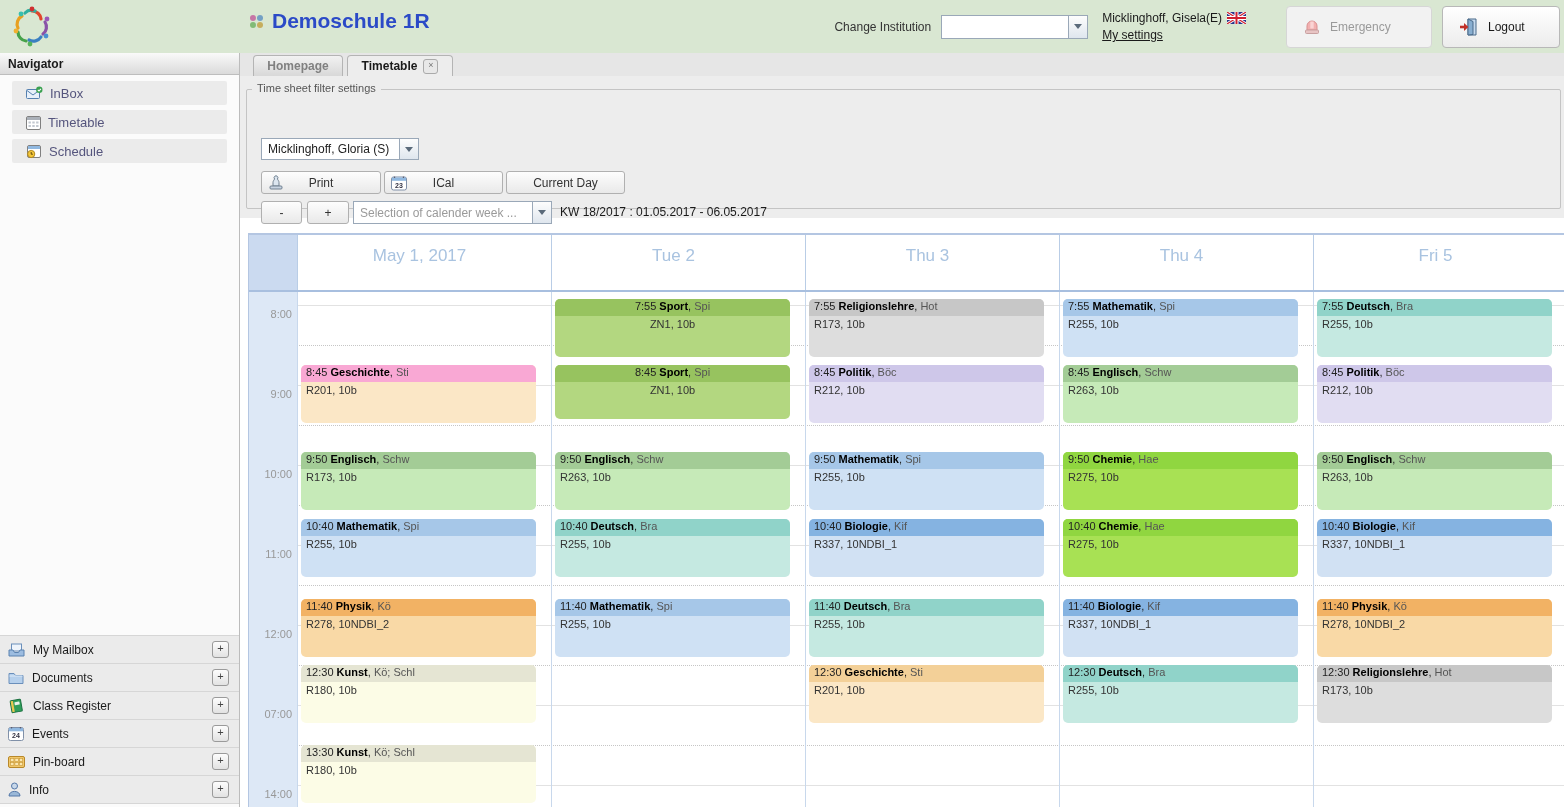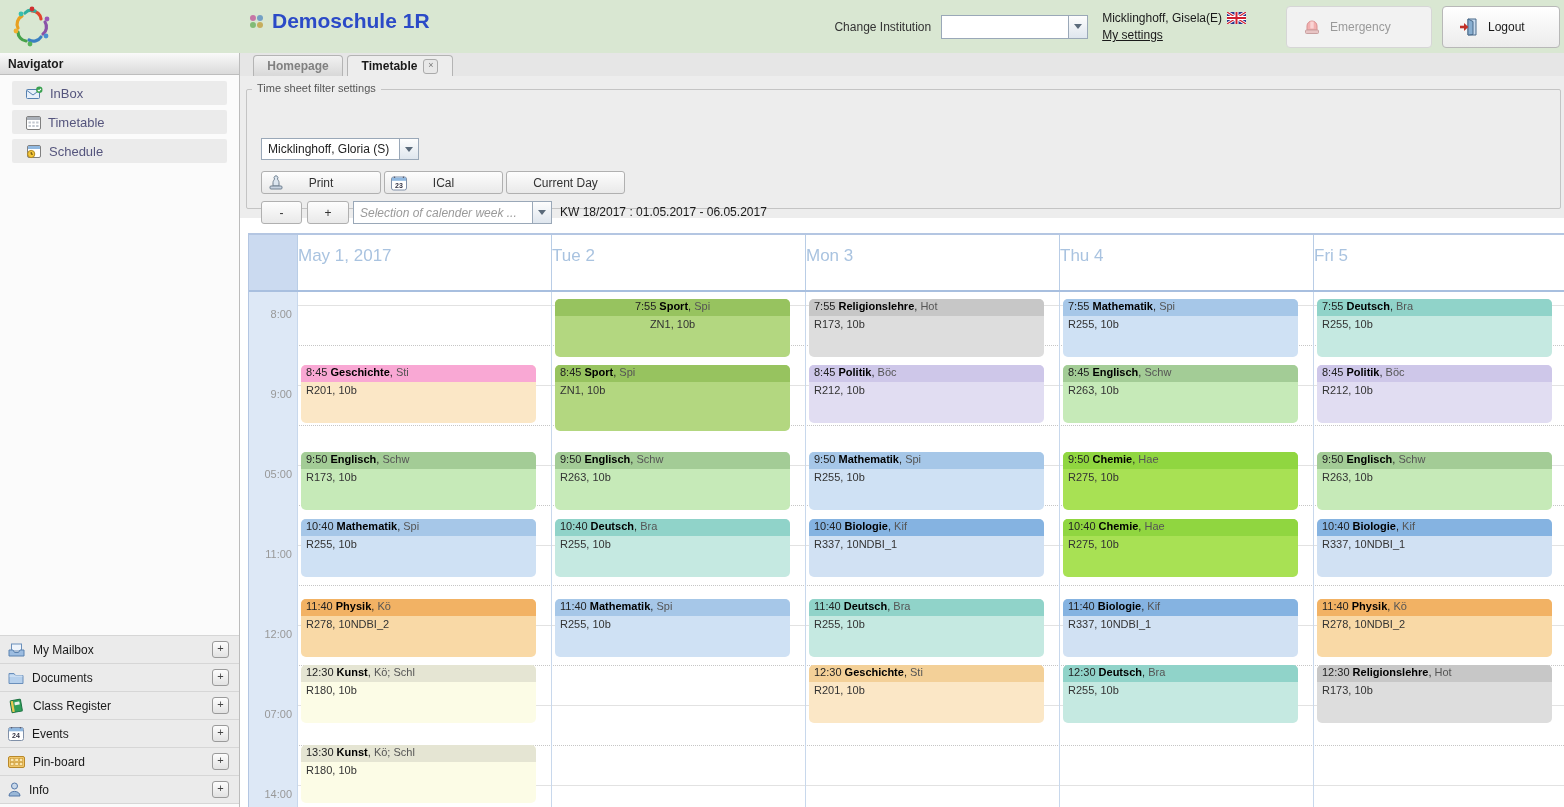--- a/index.html
+++ b/index.html
@@ -42,27 +42,27 @@
   .tab{position:absolute;top:2px;height:21px;border:1px solid #b4b4b4;border-bottom:none;border-radius:4px 4px 0 0;display:flex;align-items:center;justify-content:center;gap:6px;font-size:12px;font-weight:bold;cursor:pointer;box-sizing:border-box;}
   .tab-inactive{left:13px;width:90px;background:linear-gradient(#f2f2f2,#d8d8d8);color:#808080;}
   .tab-active{left:107px;width:106px;background:#ededed;color:#1a1a1a;}
   .tab-close{width:13px;height:13px;border:1px solid #aaa;border-radius:3px;background:#e8e8e8;color:#777;font-size:9px;line-height:11px;text-align:center;font-weight:normal;cursor:pointer;}
   .filter-panel{position:absolute;left:0;top:23px;right:0;height:142px;background:#ededed;}
   .fieldset{position:absolute;left:6px;right:3px;top:13px;bottom:9px;border:1px solid #c4c4c4;border-radius:2px;}
   .legend{position:absolute;left:12px;top:6px;background:#ededed;padding:0 5px;font-size:11px;color:#555;text-align:right;}
   .ctl{position:absolute;box-sizing:border-box;}
   .btn{display:flex;align-items:center;justify-content:center;gap:6px;background:linear-gradient(#fdfdfd,#e9e9e9);border:1px solid #b0b0b0;border-radius:3px;font-size:12px;color:#333;cursor:pointer;}
   .btn .ic{position:absolute;left:6px;top:3px;}
-  .week-placeholder{font-style:italic;color:#9a9a9a;}
+  .week-placeholder{color:#9a9a9a;}
   .kw-text{font-size:12px;color:#1a1a1a;white-space:nowrap;}
   
   .grid{position:absolute;left:8px;top:180px;width:1317px;height:580px;border-top:2px solid #b4c6e2;border-left:1px solid #b4c6e2;overflow:hidden;background:#fff;}
   .grid-header{position:relative;height:55px;border-bottom:2px solid #a8bfdf;background:#fff;}
   .gh-gutter{position:absolute;left:0;top:0;bottom:0;width:48px;background:#cbdaf0;}
-  .gh-day{position:absolute;top:0;bottom:0;border-left:1px solid #b9cde6;color:#a9c3e0;font-size:17px;text-align:left;padding-right:10px;box-sizing:border-box;line-height:42px;}
+  .gh-day{position:absolute;top:0;bottom:0;border-left:1px solid #b9cde6;color:#a9c3e0;font-size:17px;text-align:center;padding-right:10px;box-sizing:border-box;line-height:42px;}
   .grid-body{position:relative;height:523px;}
   .gutter{position:absolute;left:0;top:0;bottom:0;width:48px;background:#dde8f6;border-right:1px solid #c2d4ea;z-index:1;}
   .time-label{position:absolute;right:5px;width:40px;text-align:right;font-size:11px;color:#989898;}
   .hline{position:absolute;left:0;right:0;border-top:1px solid #e2e2e2;z-index:0;}
   .hline-half{position:absolute;left:48px;right:0;border-top:1px dotted #c6c6c6;z-index:0;}
   .day-col{position:absolute;top:0;bottom:0;border-left:1px solid #c8d8ec;box-sizing:border-box;z-index:2;}
   .event{position:absolute;left:3px;width:235px;border-radius:5px;overflow:hidden;font-size:11px;cursor:pointer;z-index:3;}
   .ev-head{height:16px;padding:1px 5px 0 5px;white-space:nowrap;overflow:hidden;color:#222;}
   .ev-sub{font-weight:bold;color:#000;}
   .ev-teacher{color:#555;}
@@ -295,29 +295,29 @@
         </span>
     </div>
     <div class="ctl kw-text" style="left:320px;top:129px;">KW 18/2017 : 01.05.2017 - 06.05.2017</div>
   </div>
 
   <div class="grid">
     <div class="grid-header" id="cal-header">
       <div class="gh-gutter"></div>
     <div class="gh-day" style="left: 48px; width: 254px;">May 1, 2017</div>
         <div class="gh-day" style="left: 302px; width: 254px;">Tue 2</div>
-        <div class="gh-day" style="left: 556px; width: 254px;">Mon 3</div>
+        <div class="gh-day" style="left: 556px; width: 254px;">Thu 3</div>
         <div class="gh-day" style="left: 810px; width: 254px;">Thu 4</div>
         <div class="gh-day" style="left: 1064px; width: 254px;">Fri 5</div>
       </div>
     <div class="grid-body" id="cal-body">
       <div class="gutter" id="time-gutter">
           <div class="time-label" style="top: 16.3333px;">8:00</div>
           <div class="time-label" style="top: 96.3333px;">9:00</div>
-          <div class="time-label" style="top: 176.333px;">05:00</div>
+          <div class="time-label" style="top: 176.333px;">10:00</div>
           <div class="time-label" style="top: 256.333px;">11:00</div>
           <div class="time-label" style="top: 336.333px;">12:00</div>
           <div class="time-label" style="top: 416.333px;">07:00</div>
           <div class="time-label" style="top: 496.333px;">14:00</div>
         </div>
     <div class="hline" style="top: 13.3333px;"></div>
         <div class="hline-half" style="top: 53.3333px;"></div>
         <div class="hline" style="top: 93.3333px;"></div>
         <div class="hline-half" style="top: 133.333px;"></div>
         <div class="hline" style="top: 173.333px;"></div>
@@ -353,21 +353,21 @@
           <div class="event" style="top: 453.333px; height: 58px; background: rgb(252, 252, 230);">
             <div class="ev-head" style="background: rgb(229, 229, 211);"><span>13:30 </span><span class="ev-sub">Kunst</span><span>, </span><span class="ev-teacher">Kö; Schl</span></div>
             <div class="ev-body">R180, 10b</div>
           </div>
         </div>
         <div class="day-col" style="left: 302px; width: 254px;">
           <div class="event" style="top: 6.66667px; height: 58px; background: rgb(179, 215, 128); text-align: center;">
             <div class="ev-head" style="background: rgb(151, 195, 95);"><span>7:55 </span><span class="ev-sub">Sport</span><span>, </span><span class="ev-teacher">Spi</span></div>
             <div class="ev-body">ZN1, 10b</div>
           </div>
-          <div class="event" style="top: 73.3333px; height: 66px; background: rgb(179, 215, 128);">
+          <div class="event" style="top: 73.3333px; height: 54px; background: rgb(179, 215, 128); text-align: center;">
             <div class="ev-head" style="background: rgb(151, 195, 95);"><span>8:45 </span><span class="ev-sub">Sport</span><span>, </span><span class="ev-teacher">Spi</span></div>
             <div class="ev-body">ZN1, 10b</div>
           </div>
           <div class="event" style="top: 160px; height: 58px; background: rgb(198, 234, 184);">
             <div class="ev-head" style="background: rgb(163, 204, 150);"><span>9:50 </span><span class="ev-sub">Englisch</span><span>, </span><span class="ev-teacher">Schw</span></div>
             <div class="ev-body">R263, 10b</div>
           </div>
           <div class="event" style="top: 226.667px; height: 58px; background: rgb(197, 233, 225);">
             <div class="ev-head" style="background: rgb(144, 211, 201);"><span>10:40 </span><span class="ev-sub">Deutsch</span><span>, </span><span class="ev-teacher">Bra</span></div>
             <div class="ev-body">R255, 10b</div>

